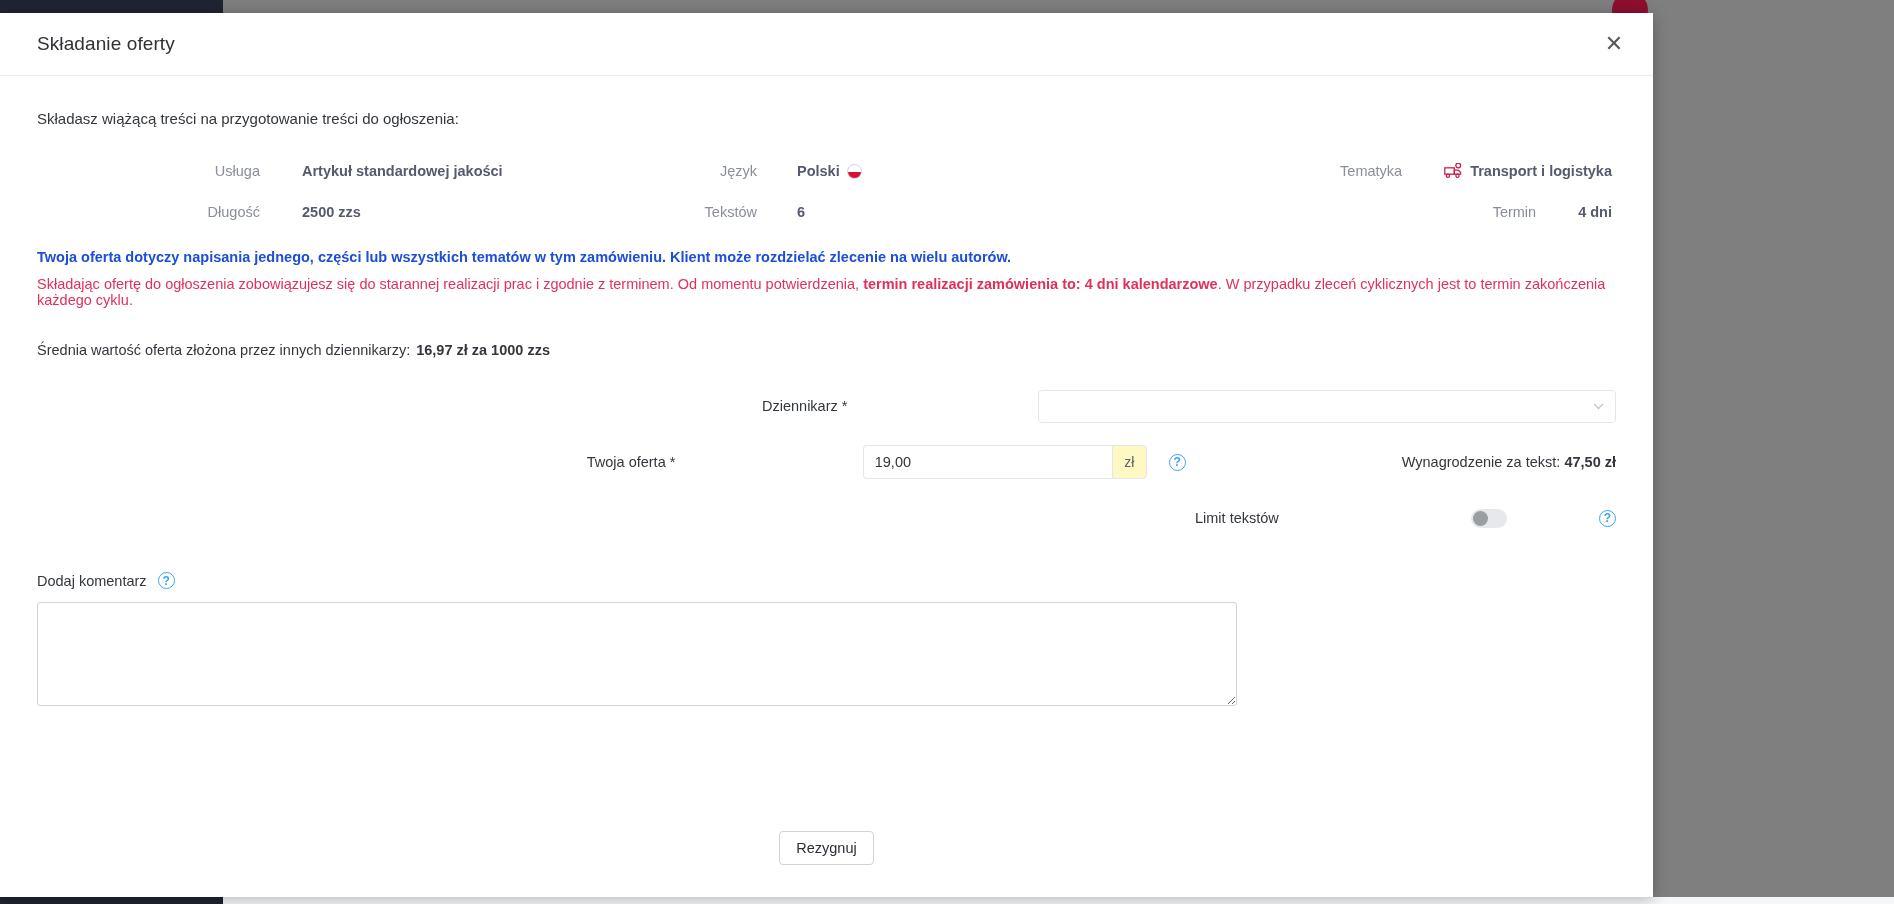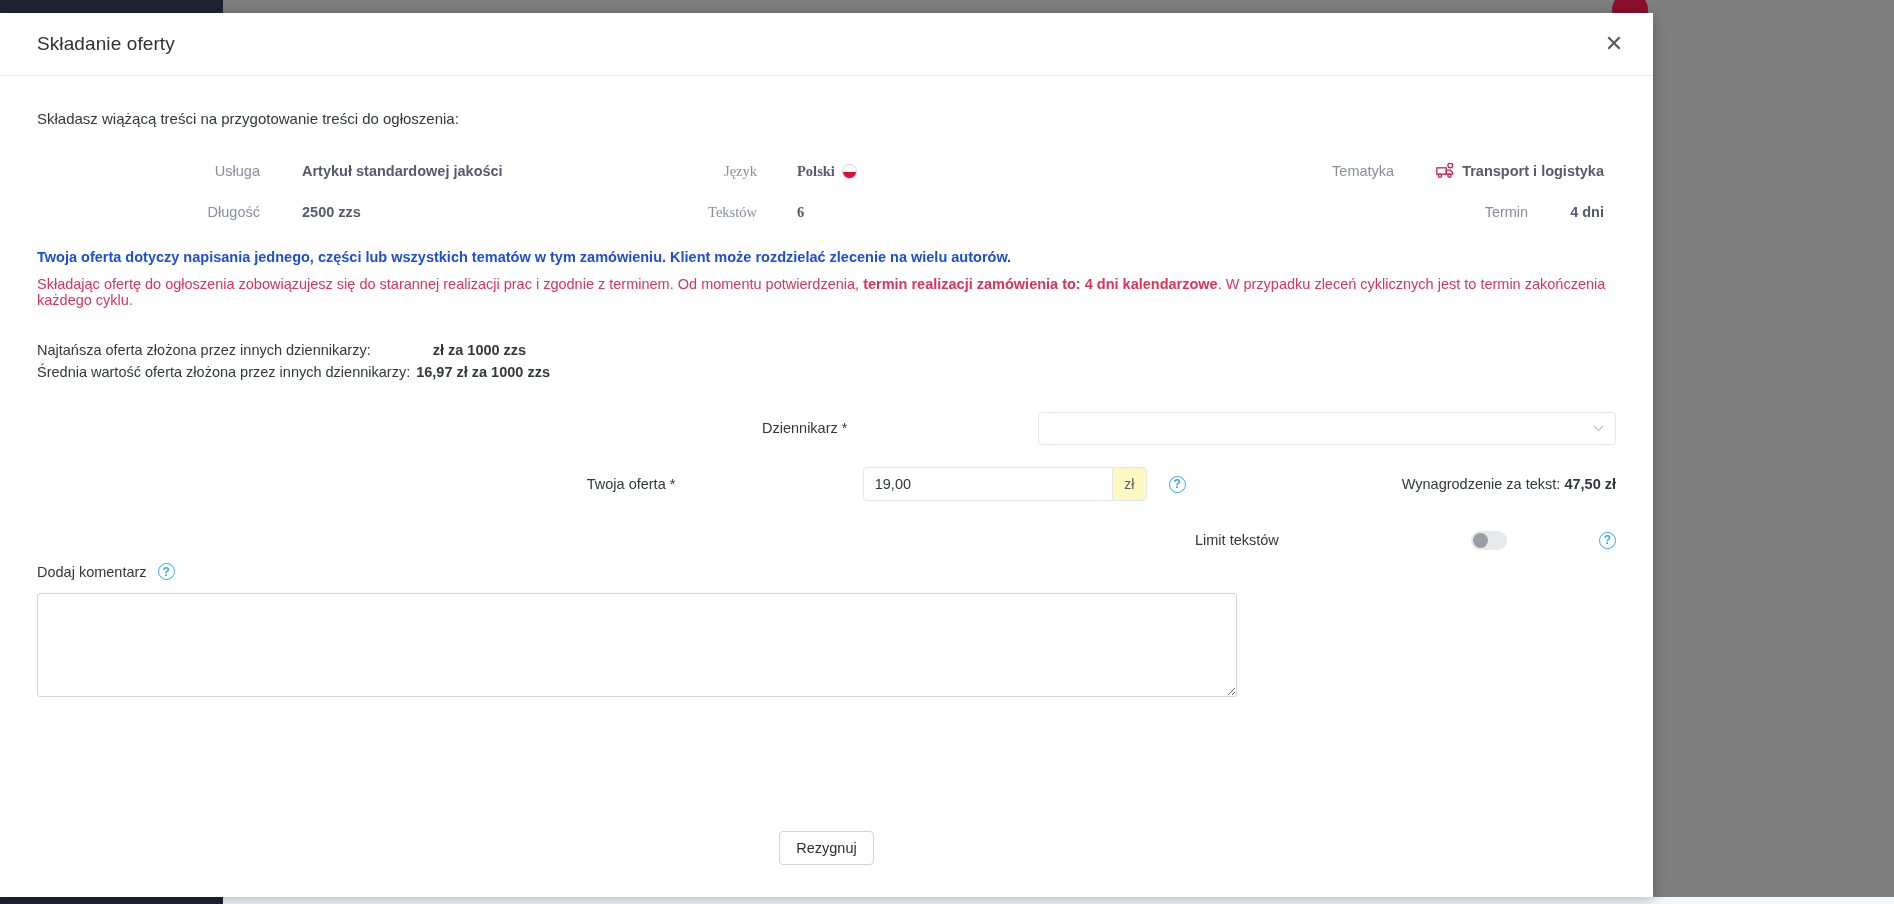--- a/index.html
+++ b/index.html
@@ -79,25 +79,25 @@
   }
   .info-cell .val {
     font-size: 14.5px; color: #565a6e; font-weight: bold;
     display: flex; align-items: center; gap: 7px;
   }
   
   .c1 { left: 0; width: 520px; justify-content: flex-start; }
   .c1 .lbl { width: 223px; }
   .c1 .val { margin-left: 34px; }
   
-  .c2 { left: 560px; width: 360px; font-family: Liberation Serif, serif; }
+  .c2 { left: 560px; width: 360px; }
   .c2 .lbl { width: 160px; }
   .c2 .val { margin-left: 32px; }
   
-  .c3 { right: 12px; width: 520px; justify-content: flex-end; }
+  .c3 { right: 4px; width: 520px; justify-content: flex-end; }
   .c3 .lbl { text-align: right; }
   .c3 .val { margin-left: 34px; }
 
   .flag-pl {
     width: 15px; height: 15px; border-radius: 50%;
     background: linear-gradient(to bottom, #ffffff 0 50%, #d8103a 50% 100%);
     border: 1px solid #d0d3da;
     display: inline-block; flex: 0 0 auto;
   }
   .truck-icon { width: 19px; height: 16px; flex: 0 0 auto; }
@@ -172,20 +172,21 @@
     flex: 0 0 auto;
   }
   .toggle .knob {
     position: absolute; left: 2px; top: 2px;
     width: 15px; height: 15px; border-radius: 50%;
     background: #9a9da3;
   }
 
   .comment-label-row {
     display: flex; align-items: center; gap: 11px;
+    margin-top: 31px;
   }
   .comment-label { font-size: 14.5px; color: #33373d; }
   #comment-area {
     margin-top: 13px;
     width: 1200px; height: 104px;
     border: 1px solid #ccd4de; border-radius: 3px;
     background: #fff; resize: both;
     font-family: "Liberation Sans", sans-serif; font-size: 14.5px;
     color: #33373d; padding: 8px 10px; outline: none;
     display: block;
@@ -273,24 +274,20 @@
           <span class="val">4 dni</span>
         </div>
       </div>
 
     </div>
 
     <p class="notice-bold">Twoja oferta dotyczy napisania jednego, części lub wszystkich tematów w tym zamówieniu. Klient może rozdzielać zlecenie na wielu autorów.</p>
     <p class="notice-red"><span>Składając ofertę do ogłoszenia zobowiązujesz się do starannej realizacji prac i zgodnie z terminem. Od momentu potwierdzenia, </span><b>termin realizacji zamówienia to: 4 dni kalendarzowe</b><span>. W przypadku zleceń cyklicznych jest to termin zakończenia każdego cyklu.</span></p>
 
     <div class="stats">
-      <div class="stat-line l1">
-        <span class="s-lbl">Najtańsza oferta złożona przez innych dziennikarzy:</span>
-        <span class="s-val">zł za 1000 zzs</span>
-      </div>
       <div class="stat-line l2">
         <span class="s-lbl">Średnia wartość oferta złożona przez innych dziennikarzy:</span>
         <span class="s-val">16,97 zł za 1000 zzs</span>
       </div>
     </div>
 
     <div class="form">
 
       <div class="form-row">
         <div class="f-label">Dziennikarz *</div>

